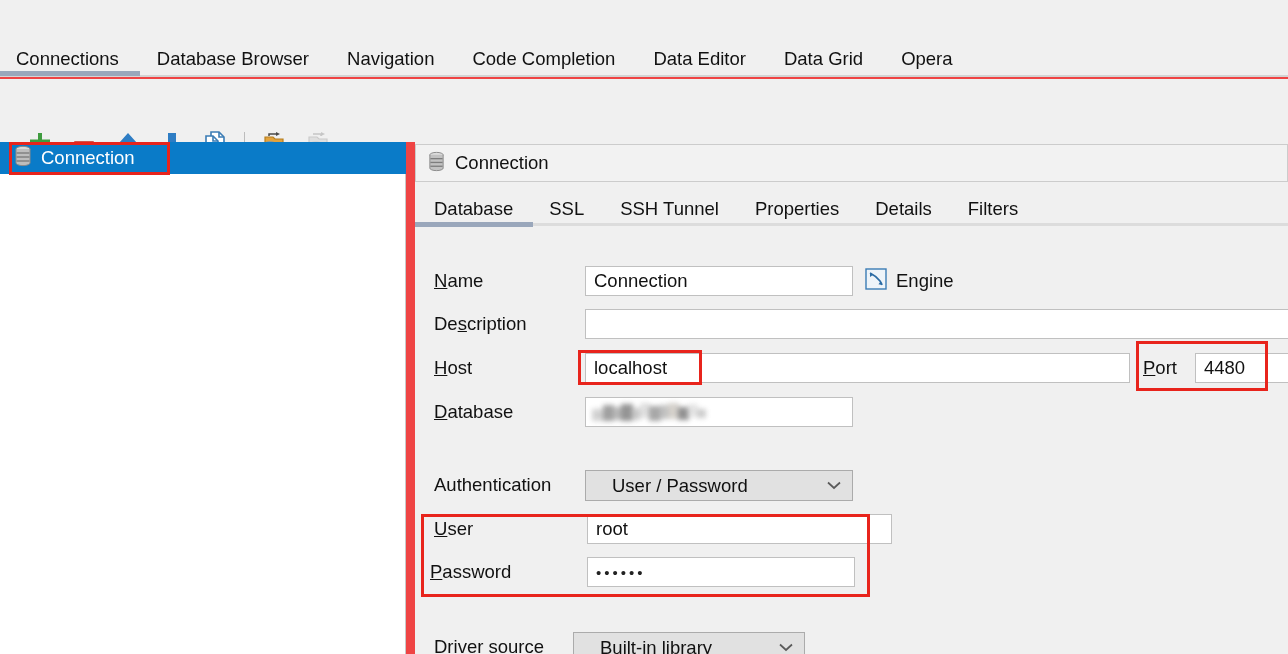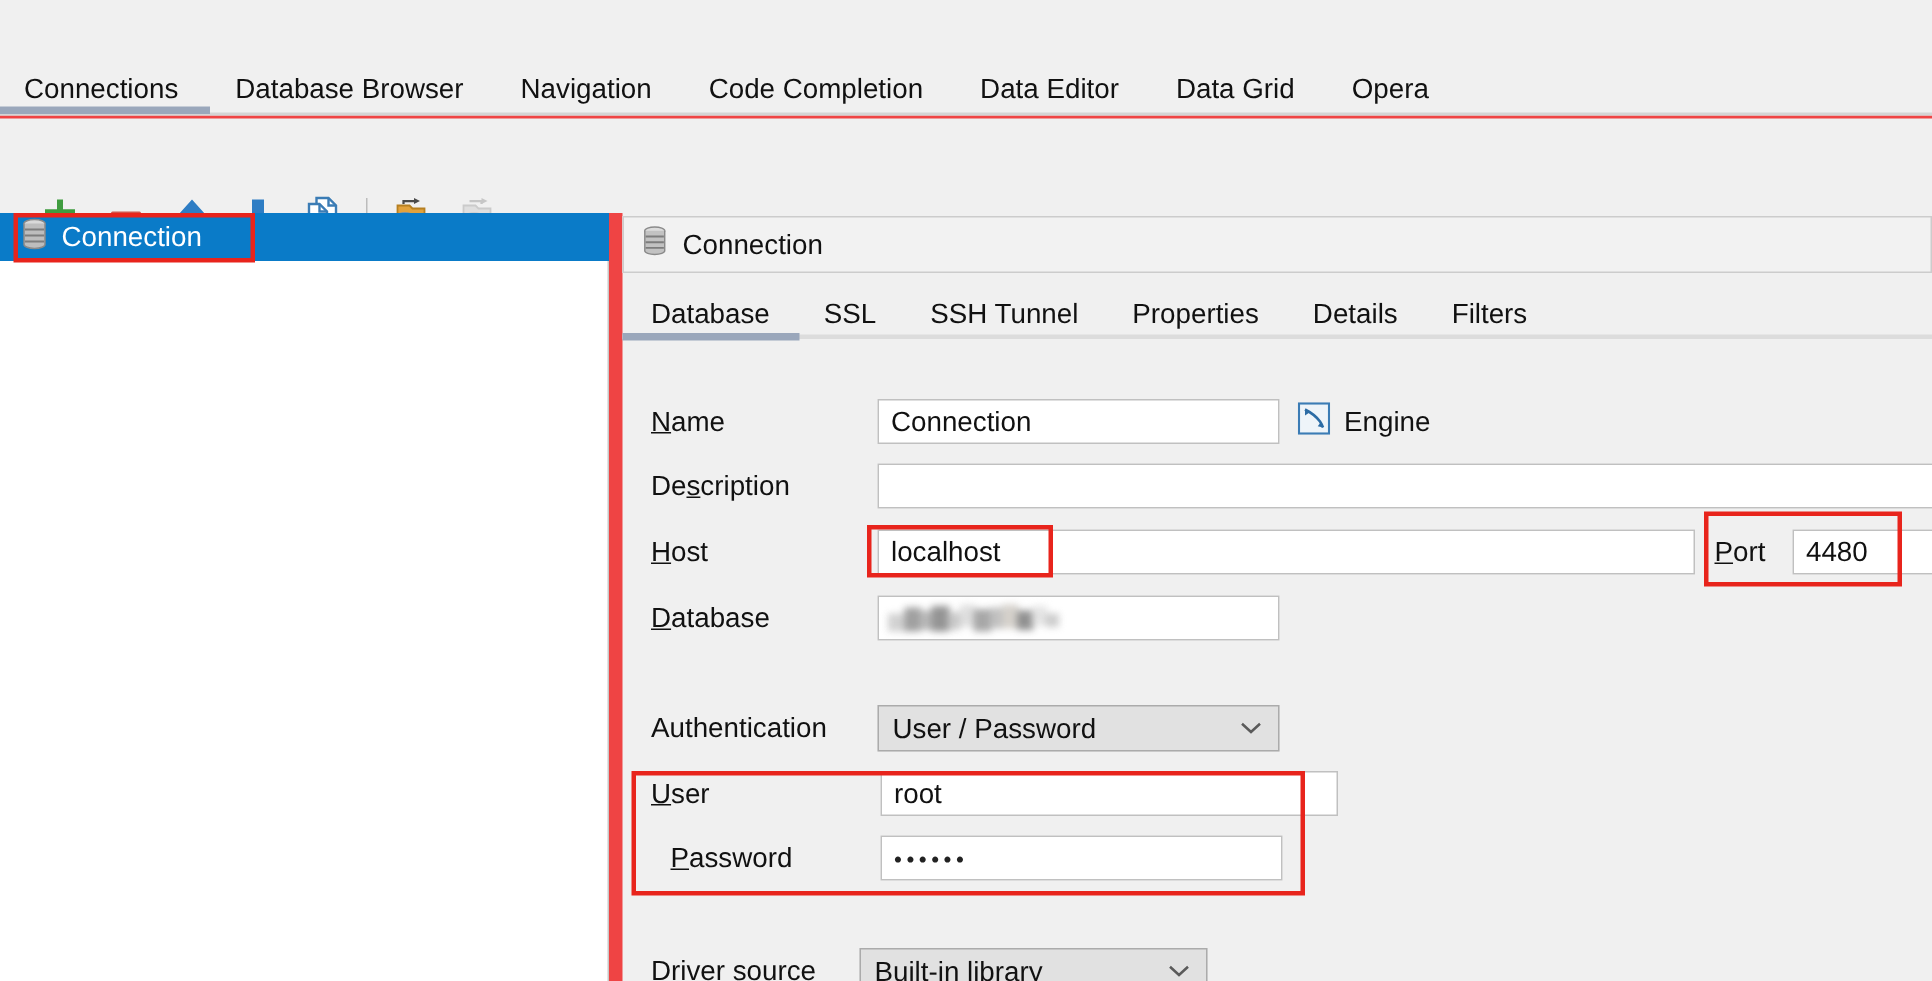--- a/index.html
+++ b/index.html
@@ -123,21 +123,21 @@
     font-size: 18.5px; line-height: 28px;
     padding-left: 8px;
     color: #111;
     overflow: hidden; white-space: nowrap;
   }
   .combo {
     position: absolute; height: 31px;
     background: #e1e1e1;
     border: 1px solid #ababab;
     font-size: 18.5px; line-height: 29px;
-    padding-left: 9px; color: #111;
+    padding-left: 26px; color: #111;
     white-space: nowrap;
   }
   .combo .chev {
     position: absolute; right: 11px; top: 0; height: 29px;
     display: flex; align-items: center;
   }
   .pw-dots { letter-spacing: 3px; font-size: 15px; line-height: 28px; color: #222; }
 
   
   .blurred {
@@ -371,21 +371,21 @@
       </div>
 
       <div class="row" style="top:282px">
         <span class="lbl" style="left:19px"><u>U</u>ser</span>
         <div class="fld" style="left:172px; width:305px">
           <span>root</span>
         </div>
       </div>
 
       <div class="row" style="top:325px">
-        <span class="lbl" style="left:32px"><u>P</u>assword</span>
+        <span class="lbl" style="left:15px"><u>P</u>assword</span>
         <div class="fld" style="left:172px; width:268px">
           <span class="pw-dots">••••••</span>
         </div>
       </div>
 
       <div class="row" style="top:400px">
         <span class="lbl" style="left:19px">Driver <u>s</u>ource</span>
         <div class="combo" style="left:158px; width:232px">
           <span>Built-in library</span>
           <span class="chev">

